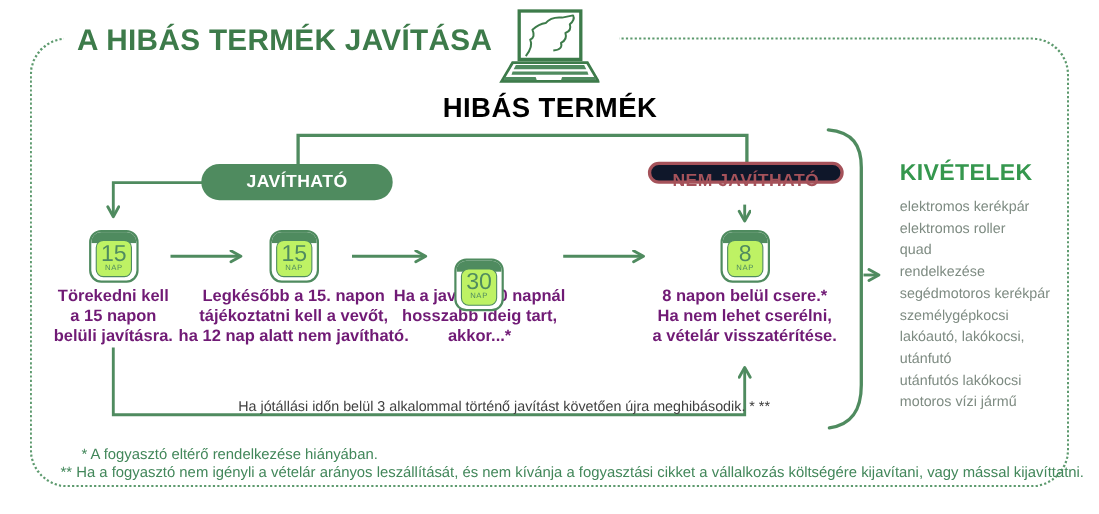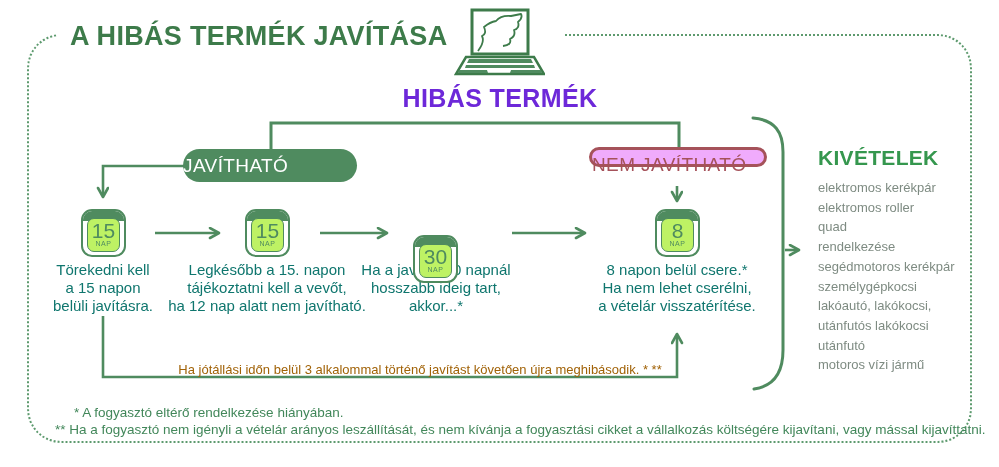--- a/index.html
+++ b/index.html
@@ -12,52 +12,52 @@
     border:2px dotted #5d9a6e;border-radius:34px;z-index:1;
   }
   .lines{position:absolute;left:0;top:0;z-index:2;}
   .title{
     position:absolute;left:58px;top:21px;margin:0;z-index:3;background:#fff;
     padding:0 12px;font-size:27px;font-weight:bold;color:#3d7b4a;letter-spacing:.3px;white-space:nowrap;
   }
   .laptop{position:absolute;left:447px;top:8px;width:104px;height:74px;background:#fff;z-index:3;padding:0 6px;}
   .product-heading{
     position:absolute;left:330px;top:84px;width:340px;margin:0;z-index:3;
-    text-align:center;font-size:25px;font-weight:bold;color:#6d28d9;letter-spacing:.4px;
+    text-align:center;font-size:25px;font-weight:bold;color:#000000;letter-spacing:.4px;
   }
   .pill{
-    position:absolute;z-index:4;font-weight:normal;font-size:19px;
+    position:absolute;z-index:4;text-align:center;font-weight:bold;font-size:16px;
     letter-spacing:.4px;box-sizing:border-box;white-space:nowrap;
   }
   .pill-green{
     left:183px;top:149px;width:174px;height:33px;line-height:33px;
     background:#4f8b5f;color:#fff;border-radius:17px;
   }
   .pill-red{
     left:589px;top:147px;width:178px;height:20px;line-height:30px;
-    background:#f0abfc;color:#a5525a;border:3px solid #a5525a;border-radius:19px;
+    background:#0f172a;color:#a5525a;border:3px solid #a5525a;border-radius:19px;
   }
   .cal{
     position:absolute;top:209px;width:45px;height:48px;z-index:4;background:#fff;
     border:2.5px solid #4f8b5f;border-radius:11px;box-sizing:border-box;overflow:hidden;text-align:center;
   }
   .cal-top{height:10px;background:#4f8b5f;}
   .cal-page{
     position:absolute;left:4px;right:4px;top:7px;bottom:3px;background:#bef264;
     border:1.5px solid #4f8b5f;border-radius:7px;
   }
   .cal-num{font-size:21px;line-height:22px;color:#4f8b5f;margin-top:1px;}
   .cal-unit{font-size:7px;letter-spacing:.6px;color:#4f8b5f;margin-top:-2px;}
   .step-text{
     position:absolute;top:261px;z-index:3;text-align:center;
-    font-size:15px;line-height:18px;color:#0f766e;
+    font-size:15px;line-height:18px;color:#701a75;font-weight:bold;
   }
   .loop-note{
-    position:absolute;left:140px;top:362px;width:560px;z-index:3;text-align:center;
-    font-size:13px;color:#a16207;
+    position:absolute;left:140px;top:362px;width:560px;z-index:3;text-align:right;
+    font-size:13px;color:#404040;
   }
   .exceptions{position:absolute;left:818px;top:146px;width:160px;z-index:3;}
   .exceptions-heading{margin:0 0 8px 0;font-size:21px;font-weight:bold;color:#35974e;letter-spacing:.3px;}
   .exceptions-item{font-size:13px;line-height:19.7px;color:#7e8b82;white-space:nowrap;}
   .footnote{position:absolute;left:55px;z-index:3;font-size:13.5px;color:#42875a;white-space:nowrap;}
   .footnote-1{top:405px;margin-left:19px;}
   .footnote-2{top:422px;text-align:center;}
 </style>
 </head>
 <body>
@@ -156,21 +156,21 @@
 
   <div class="exceptions">
     <h3 class="exceptions-heading">KIVÉTELEK</h3>
     <div class="exceptions-item">elektromos kerékpár</div>
     <div class="exceptions-item">elektromos roller</div>
     <div class="exceptions-item">quad</div>
     <div class="exceptions-item">rendelkezése</div>
     <div class="exceptions-item">segédmotoros kerékpár</div>
     <div class="exceptions-item">személygépkocsi</div>
     <div class="exceptions-item">lakóautó, lakókocsi,</div>
+    <div class="exceptions-item">utánfutó</div>
     <div class="exceptions-item">utánfutós lakókocsi</div>
-    <div class="exceptions-item">utánfutó</div>
     <div class="exceptions-item">motoros vízi jármű</div>
   </div>
 
   <div class="footnote footnote-1">* A fogyasztó eltérő rendelkezése hiányában.</div>
   <div class="footnote footnote-2">** Ha a fogyasztó nem igényli a vételár arányos leszállítását, és nem kívánja a fogyasztási cikket a vállalkozás költségére kijavítani, vagy mással kijavíttatni.</div>
 
 </div>
 
 </body></html>

